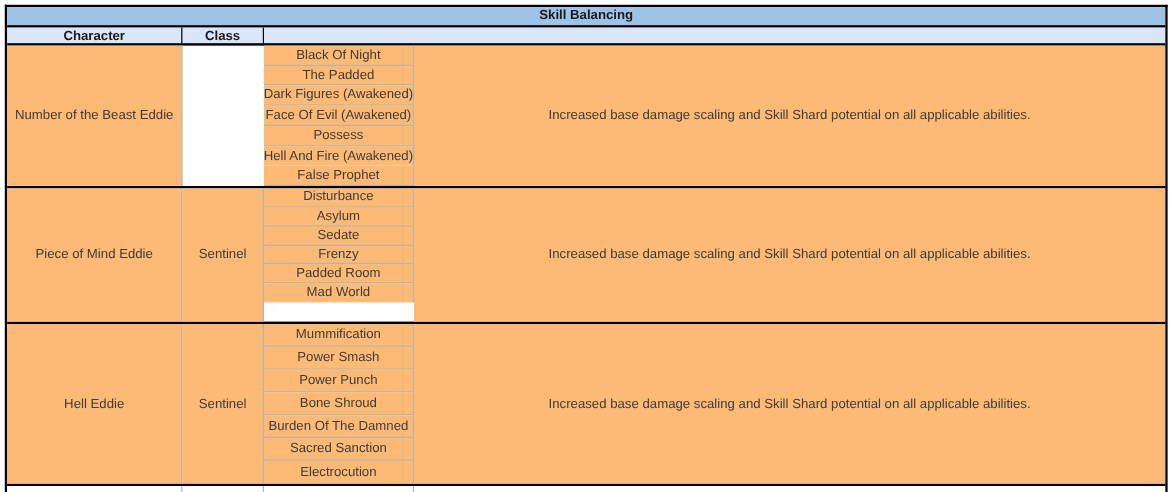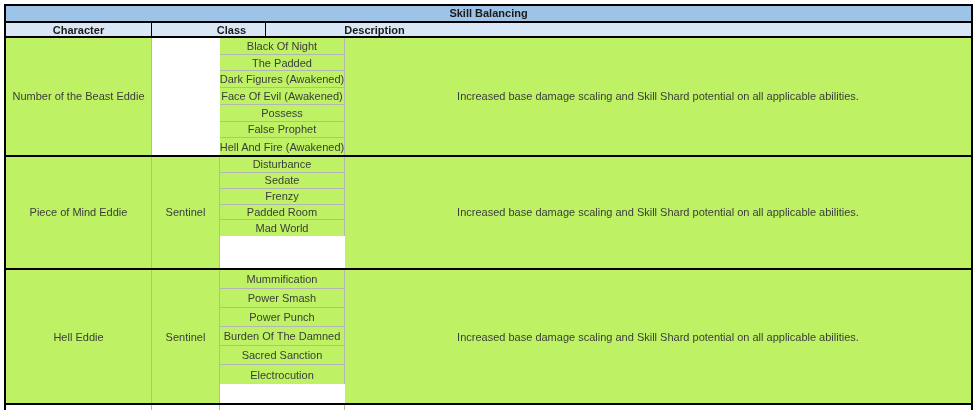--- a/index.html
+++ b/index.html
@@ -34,21 +34,20 @@
     font-size: 11px;
     font-weight: 700;
     color: #1a1a1a;
   }
   .header-row {
     display: grid;
     grid-template-columns: 146px 68px 125px 1fr;
     height: 13px;
     background: #D9E6F5;
     border-bottom: 2px solid #000000;
-    gap: 46px;
   }
   .hcell {
     box-sizing: border-box;
     display: flex;
     align-items: center;
     justify-content: center;
     font-size: 11px;
     font-weight: 700;
     color: #1a1a1a;
     border-right: 1px solid #000000;
@@ -65,21 +64,21 @@
   .g1 { height: 117px; }
   .g2 { height: 111px; }
   .g3 { height: 133px; }
   .cell {
     box-sizing: border-box;
     display: flex;
     align-items: center;
     justify-content: center;
     font-size: 11px;
     color: #3c3c3c;
-    background: #bef264;
+    background: #fdba74;
     white-space: nowrap;
   }
   .char  { grid-column: 1; grid-row: 1 / span 7; border-right: 1px solid #B5B5B5; }
   .cls   { grid-column: 2; grid-row: 1 / span 7; border-right: 1px solid #B5B5B5; }
   .skill { grid-column: 3; border-right: 1px solid #B5B5B5; border-bottom: 1px solid #B5B5B5; }
   .skill.last { border-bottom: none; }
   .desc  { grid-column: 4; grid-row: 1 / span 7; }
   .next-group {
     display: grid;
     grid-template-columns: 146px 68px 125px 1fr;
@@ -93,52 +92,53 @@
 <body>
 
 <div class="screen">
   <div class="sheet-table">
 
     <div class="title-row">Skill Balancing</div>
 
     <div class="header-row">
       <div class="hcell c-char">Character</div>
       <div class="hcell c-class">Class</div>
-      <div class="hcell c-desc">Description</div>
     </div>
 
     <div class="group g1">
       <div class="cell char">Number of the Beast Eddie</div>
       <div class="cell skill">Black Of Night</div>
       <div class="cell skill">The Padded</div>
       <div class="cell skill">Dark Figures (Awakened)</div>
       <div class="cell skill">Face Of Evil (Awakened)</div>
       <div class="cell skill">Possess</div>
+      <div class="cell skill last">Hell And Fire (Awakened)</div>
       <div class="cell skill">False Prophet</div>
-      <div class="cell skill last">Hell And Fire (Awakened)</div>
       <div class="cell desc">Increased base damage scaling and Skill Shard potential on all applicable abilities.</div>
     </div>
 
     <div class="group g2">
       <div class="cell char">Piece of Mind Eddie</div>
       <div class="cell cls">Sentinel</div>
       <div class="cell skill">Disturbance</div>
+      <div class="cell skill">Asylum</div>
       <div class="cell skill">Sedate</div>
       <div class="cell skill">Frenzy</div>
       <div class="cell skill">Padded Room</div>
       <div class="cell skill last">Mad World</div>
       <div class="cell desc">Increased base damage scaling and Skill Shard potential on all applicable abilities.</div>
     </div>
 
     <div class="group g3">
       <div class="cell char">Hell Eddie</div>
       <div class="cell cls">Sentinel</div>
       <div class="cell skill">Mummification</div>
       <div class="cell skill">Power Smash</div>
       <div class="cell skill">Power Punch</div>
+      <div class="cell skill">Bone Shroud</div>
       <div class="cell skill">Burden Of The Damned</div>
       <div class="cell skill">Sacred Sanction</div>
       <div class="cell skill last">Electrocution</div>
       <div class="cell desc">Increased base damage scaling and Skill Shard potential on all applicable abilities.</div>
     </div>
 
     <div class="next-group">
       <div class="stub s1"></div>
       <div class="stub s2"></div>
       <div class="stub s3"></div>

